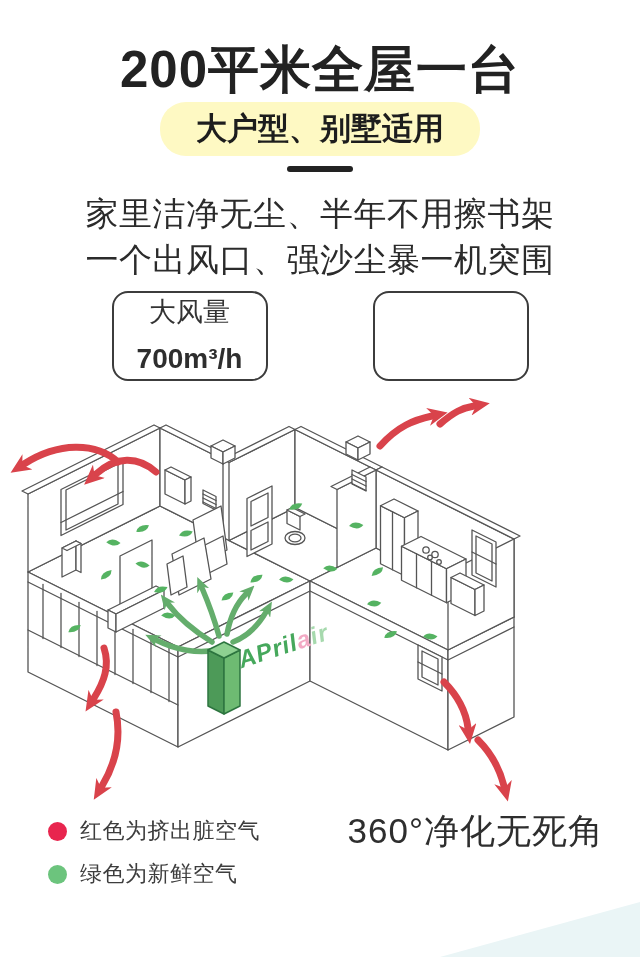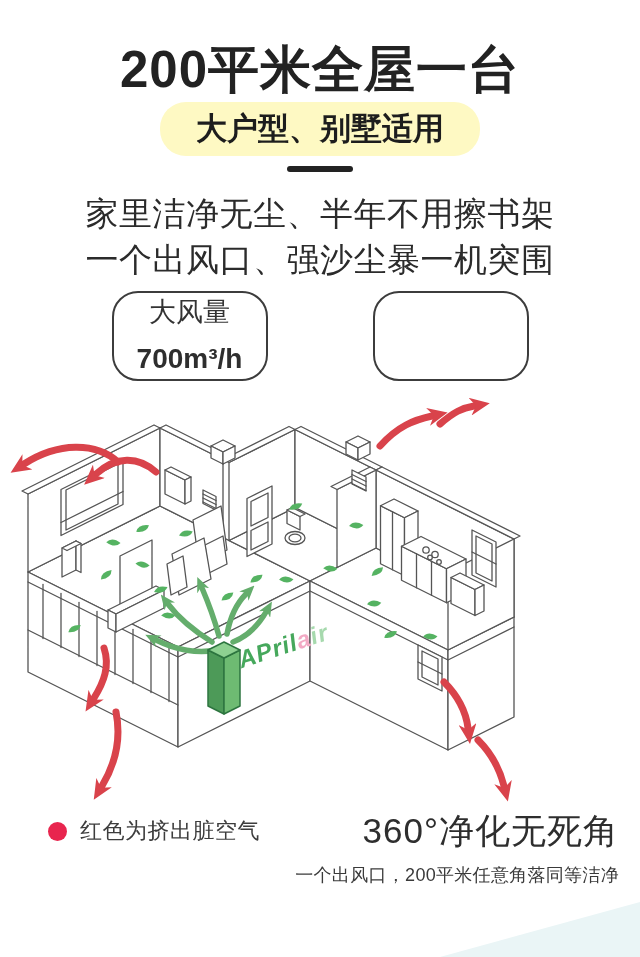--- a/index.html
+++ b/index.html
@@ -9,37 +9,37 @@
          font-size:51px;font-weight:800;letter-spacing:1px;color:#222222;margin:0;}
   .badge{position:absolute;top:102px;left:50%;transform:translateX(-50%);
          border-radius:26px;padding:6px 36px;font-size:31px;font-weight:800;color:#1d1d1d;
          white-space:nowrap;}
   .divider{position:absolute;top:166px;left:50%;transform:translateX(-50%);
            width:66px;height:6px;border-radius:3px;background:#222;}
   .tagline{position:absolute;left:0;width:640px;margin:0;text-align:center;
            font-size:33px;font-weight:400;color:#2b2b2b;letter-spacing:0.5px;}
   .tag1{top:192px;} .tag2{top:238px;}
   .stats{position:absolute;top:291px;left:0;width:640px;display:flex;justify-content:center;gap:105px;}
-  .stat{width:152px;height:86px;border:2.5px solid #3c3c3c;border-radius:26px;background:#fff;
+  .stat{width:152px;height:86px;border:2.5px solid #3c3c3c;border-radius:16px;background:#fff;
         display:flex;flex-direction:column;align-items:center;justify-content:center;}
   .stat-label{font-size:27px;font-weight:500;color:#333;line-height:1.2;}
   .stat-value{font-size:28px;font-weight:700;color:#2e2e2e;line-height:1.2;margin-top:14px;}
   .house{position:absolute;top:398px;left:0;width:640px;height:420px;}
   .ln{fill:#ffffff;stroke:var(--line);stroke-width:1.3;stroke-linejoin:round;}
   .ln2{fill:none;stroke:var(--line);stroke-width:1.3;stroke-linejoin:round;stroke-linecap:round;}
   .ga{fill:none;stroke:var(--garrow);stroke-width:5.5;stroke-linecap:round;marker-end:url(#gh);}
   .ra{fill:none;stroke:var(--red);stroke-width:7;stroke-linecap:round;marker-end:url(#rh);}
   .leaf{fill:var(--leaf);stroke:none;}
   .brand{position:absolute;left:236px;top:628px;width:120px;transform:rotate(-18deg);
          font-size:24px;font-weight:700;font-style:italic;letter-spacing:1px;white-space:nowrap;}
   .legend{position:absolute;left:48px;top:816px;}
   .legend-row{display:flex;align-items:center;gap:13px;margin-bottom:13px;}
   .legend-dot{width:19px;height:19px;border-radius:50%;flex:0 0 auto;}
   .legend-label{font-size:22px;font-weight:500;color:#3d3d3d;letter-spacing:0.5px;}
-  .footer{position:absolute;right:21px;top:808px;text-align:right;}
+  .footer{position:absolute;right:36px;top:808px;text-align:right;}
   .footer-headline{font-size:35px;font-weight:500;color:#2e2e2e;letter-spacing:1px;margin:0;}
   .footer-subline{font-size:18px;font-weight:400;color:#3a3a3a;margin:8px 0 0 0;letter-spacing:0.3px;}
   .corner{position:absolute;right:0;bottom:0;width:200px;height:55px;
           clip-path:polygon(100% 0,100% 100%,0 100%);}
 </style>
 </head>
 <body>
 
 <div class="page">
 
@@ -268,21 +268,24 @@
     </g>
   </svg>
 
   <div class="brand" id="brand"><span style="color: rgb(70, 168, 92);">APril</span><span style="color: rgb(242, 169, 196);">a</span><span style="color: rgb(166, 217, 173);">ir</span></div>
 
   <div class="legend">
     <div class="legend-row">
       <span class="legend-dot" style="background: rgb(232, 37, 78);"></span>
       <span class="legend-label">红色为挤出脏空气</span>
     </div>
+    <div class="legend-row">
+      <span class="legend-dot" style="background: rgb(108, 196, 125);"></span>
+      <span class="legend-label">绿色为新鲜空气</span>
+    </div>
   </div>
 
   <div class="footer">
     <p class="footer-headline">360°净化无死角</p>
-    <p class="footer-subline">一个出风口，200平米任意角落同等洁净</p>
   </div>
 
   <div class="corner" id="corner" style="background: rgb(234, 245, 246);"></div>
 </div>
 
 </body></html>

